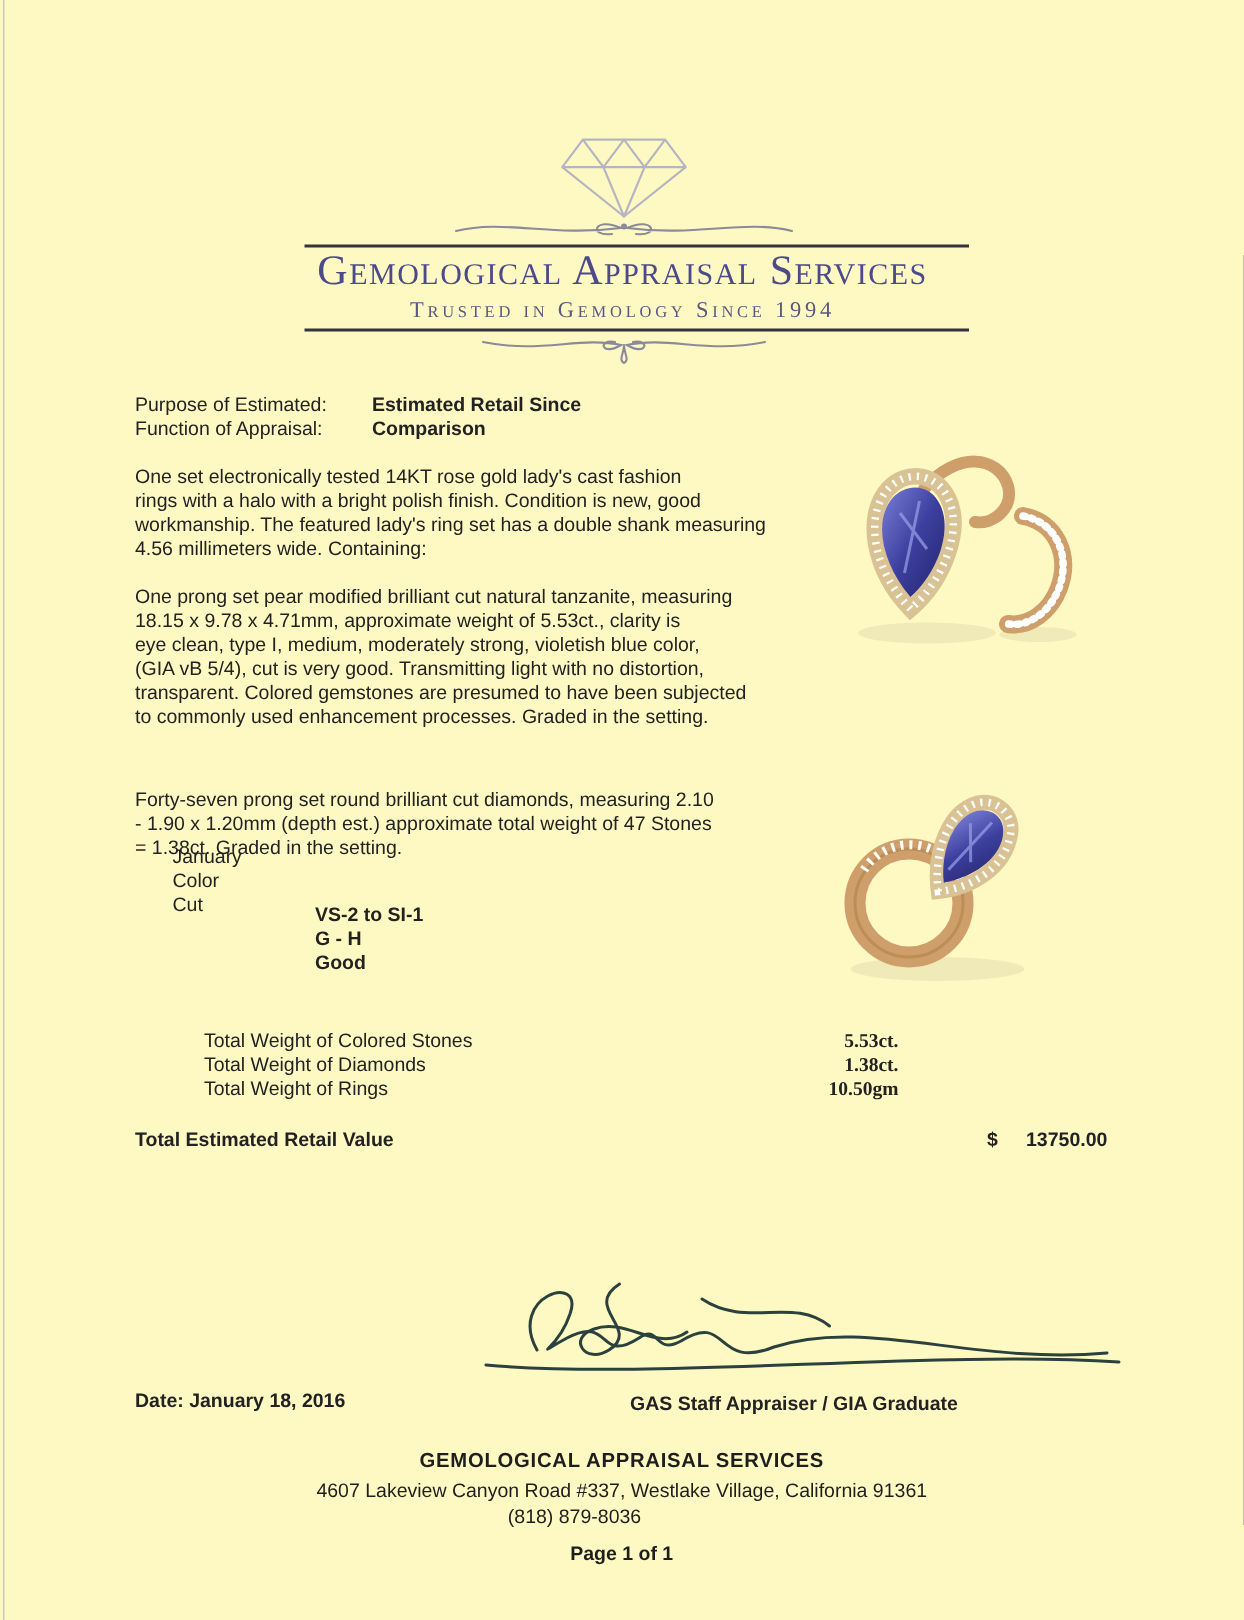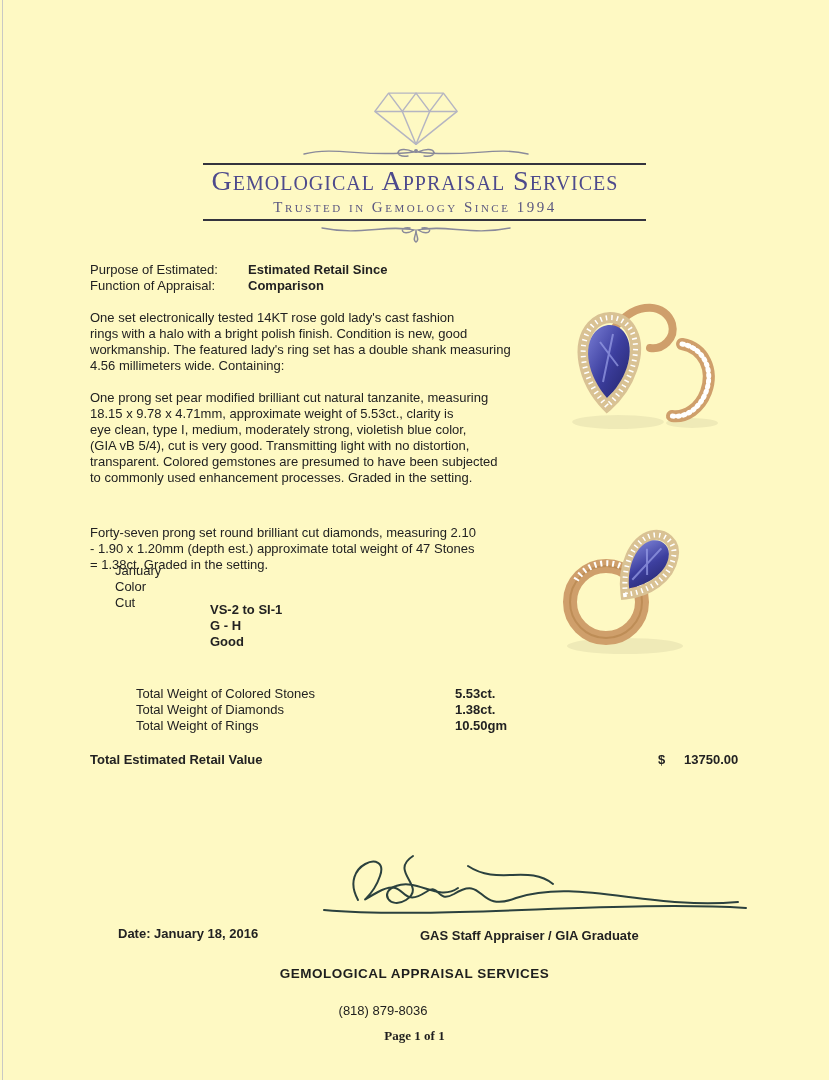--- a/index.html
+++ b/index.html
@@ -42,40 +42,40 @@
 
   
   .grade-label { position:absolute; left:115px; }
   .grade-value { position:absolute; left:210px; font-weight:bold;margin-top:39px; }
   .grade-row-0 { top:563px; }
   .grade-row-1 { top:579px; }
   .grade-row-2 { top:595px; }
 
   
   .total-label { position:absolute; left:88px;margin-left:48px; }
-  .total-value { position:absolute; left:455px; width:120px; text-align:left; font-weight:bold; }
+  .total-value { position:absolute; left:479px; width:120px; text-align:right; font-weight:bold;font-family:Liberation Serif, serif; }
   .tot-row-0 { top:686px; }
   .tot-row-1 { top:702px; }
   .tot-row-2 { top:718px; }
   .retail-label { position:absolute; left:90px; top:752px; font-weight:bold; }
   .retail-currency { position:absolute; left:658px; top:752px; font-weight:bold; }
   .retail-amount { position:absolute; left:684px; top:752px; font-weight:bold; }
 
   
   .photo-1 { position:absolute; left:552px; top:292px; width:185px; height:150px; }
   .photo-2 { position:absolute; left:550px; top:490px; width:165px; height:168px; }
 
   
   .signature { position:absolute; left:318px; top:842px; width:445px; height:82px; }
-  .date-line { position:absolute; left:90px; top:926px; font-weight:bold;margin-left:28px; }
+  .date-line { position:absolute; left:90px; top:926px; font-weight:bold; }
   .appraiser-line { position:absolute; left:420px; top:928px; font-weight:bold; }
   .footer-company { position:absolute; left:0; top:966px; width:829px; text-align:center; font-weight:bold; font-size:13.5px; letter-spacing:0.5px; }
   .footer-address { position:absolute; left:0; top:986px; width:829px; text-align:center; font-size:13px; }
   .footer-phone { position:absolute; left:0; top:1003px; width:766px; text-align:center; font-size:13px; }
-  .footer-page { position:absolute; left:0; top:1028px; width:829px; text-align:center; font-weight:bold; font-size:13px;font-family:Liberation Serif, serif; }
+  .footer-page { position:absolute; left:0; top:1028px; width:829px; text-align:center; font-weight:bold; font-size:13px; }
 </style>
 </head>
 <body>
 
 <div class="page">
   <div class="scan-edge"></div>
 
   <svg class="diamond-logo" viewBox="0 0 100 70" fill="none" stroke="#b5b5c2" stroke-width="1.6" stroke-linejoin="round">
     <path d="M20,10 L80,10 L95,30 L50,66 L5,30 Z"></path>
     <path d="M5,30 L95,30"></path>
@@ -177,15 +177,16 @@
     <path d="M95,14 C70,30 110,44 88,58 C72,68 60,50 78,44 C100,36 120,60 140,46"></path>
     <path d="M40,58 C20,22 72,6 62,34 C54,58 34,64 60,50 C90,34 80,68 108,50 C122,40 118,62 136,52 C168,32 158,72 198,56 C260,36 330,68 420,60"></path>
     <path d="M6,68 C120,78 300,58 428,66"></path>
     <path d="M150,24 C180,44 210,22 235,42"></path>
   </svg>
 
   <div class="body-text date-line">Date: January 18, 2016</div>
   <div class="body-text appraiser-line">GAS Staff Appraiser / GIA Graduate</div>
 
   <div class="footer-company">GEMOLOGICAL APPRAISAL SERVICES</div>
+  <div class="footer-address">4607 Lakeview Canyon Road #337, Westlake Village, California 91361</div>
   <div class="footer-phone">(818) 879-8036</div>
   <div class="footer-page">Page 1 of 1</div>
 </div>
 
 </body></html>

